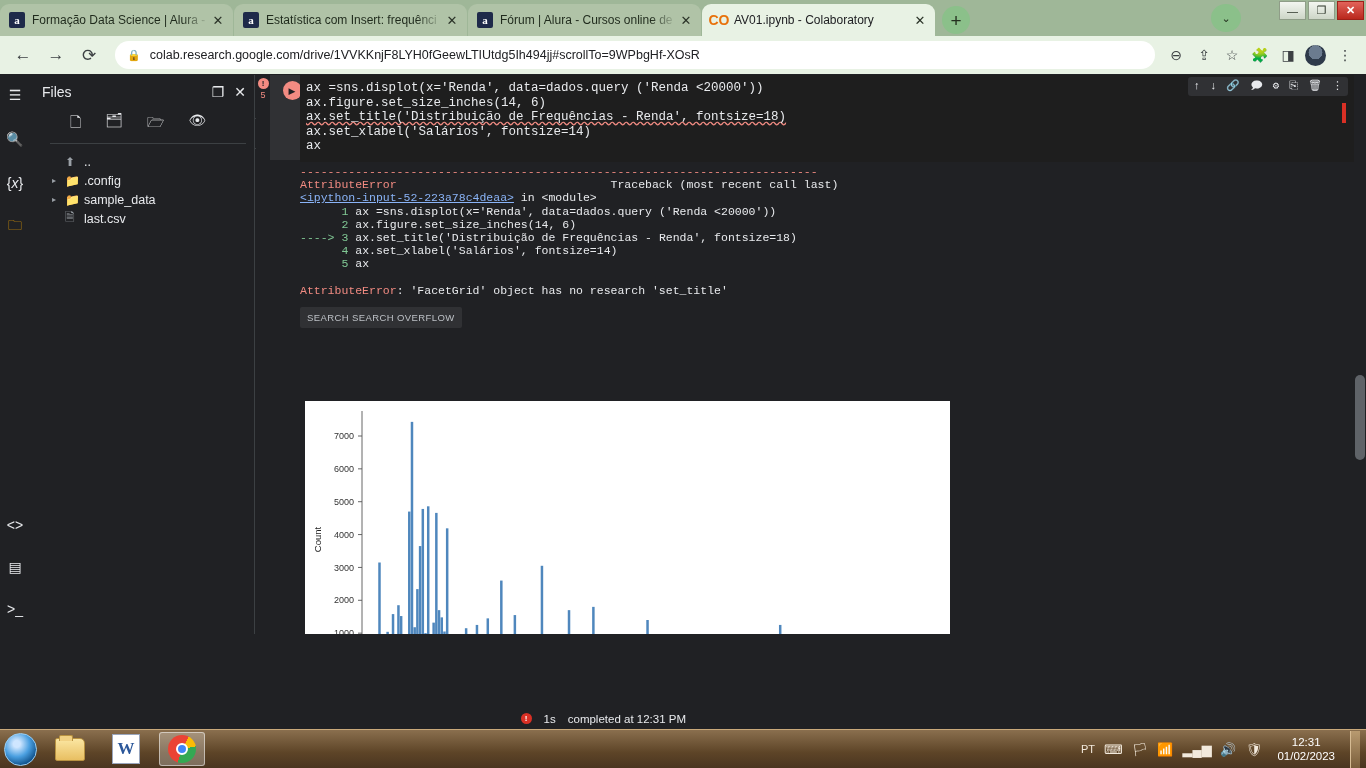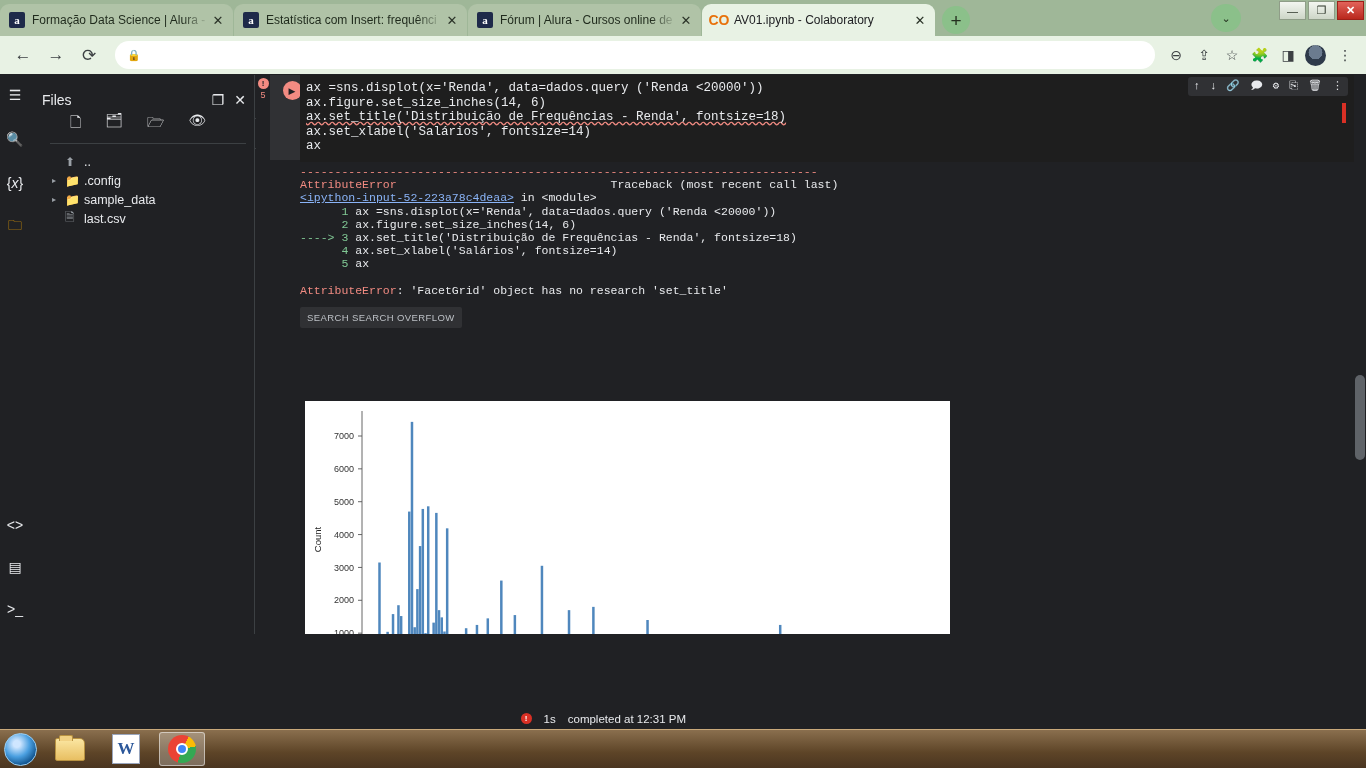--- a/index.html
+++ b/index.html
@@ -159,21 +159,21 @@
   }
   .rail-icon { font-size: 14px; color: #e8eaed; width: 22px; height: 22px; display: flex; align-items: center; justify-content: center;}
   .rail-icon.active { color: #f9ab00; }
   .rail-bottom { position: absolute; bottom: 14px; left: 0; width: 30px; display: flex; flex-direction: column; align-items: center; gap: 20px; }
 
   
   .files-panel {
     position: absolute; left: 30px; top: 75px; width: 225px; height: 559px;
     background: #202124; border-right: 1px solid #3c4043;
   }
-  .files-head { display: flex; align-items: flex-end; height: 33px; padding: 0 8px; }
+  .files-head { display: flex; align-items: center; height: 33px; padding: 0 8px; }
   .files-title { font-size: 14px; color: #e8eaed; margin-left: 4px; }
   .files-head-spacer { flex: 1; }
   .fh-icon { font-size: 14px; color: #e8eaed; margin-left: 10px; }
   .files-tools { display: flex; gap: 24px; padding: 4px 0 7px 20px; border-bottom: 1px solid #3c4043; margin: 0 8px 0 20px;}
   .ft-icon { font-size: 14px; color: #e8eaed; }
   .file-row { display: flex; align-items: center; height: 19px; padding-left: 22px; font-size: 12.5px; color: #e8eaed; }
   .caret { width: 13px; font-size: 8px; color: #9aa0a6; }
   .caret.blank { color: transparent; }
   .f-icon { width: 19px; font-size: 12px; color: #9aa0a6; }
   .disk-bar-row {
@@ -332,20 +332,21 @@
       <div class="win-btn close">✕</div>
     </div>
   </div>
 
   <div class="chrome-toolbar">
     <div class="nav-icon">←</div>
     <div class="nav-icon">→</div>
     <div class="nav-icon">⟳</div>
     <div class="omnibox">
       <span class="lock-icon">🔒</span>
+      <span class="omnibox-url">colab.research.google.com/drive/1VVKKnjF8LYH0fGeewLTIUtdg5Ih494jj#scrollTo=9WPbgHf-XOsR</span>
     </div>
     <div class="tb-icon">⊖</div>
     <div class="tb-icon">⇪</div>
     <div class="tb-icon">☆</div>
     <div class="tb-icon">🧩</div>
     <div class="tb-icon">◨</div>
     <div class="avatar-sm"></div>
     <div class="tb-icon">⋮</div>
   </div>
 
@@ -704,15 +705,29 @@
     <div class="start-orb"></div>
     <div class="tb-app">
         <div class="ico-folder"></div>
       </div>
     <div class="tb-app">
         <div class="ico-word">W</div>
       </div>
     <div class="tb-app active">
         <div class="ico-chrome"></div>
       </div>
+    <div class="tray">
+      <span>PT</span>
+      <span class="tray-ico">⌨</span>
+      <span class="tray-ico">🏳</span>
+      <span class="tray-ico">📶</span>
+      <span class="tray-ico">▂▄▆</span>
+      <span class="tray-ico">🔊</span>
+      <span class="tray-ico">🛡</span>
+      <div class="clock">
+        <div>12:31</div>
+        <div>01/02/2023</div>
+      </div>
+      <div class="show-desktop"></div>
+    </div>
   </div>
 
 </div>
 
 </body></html>

